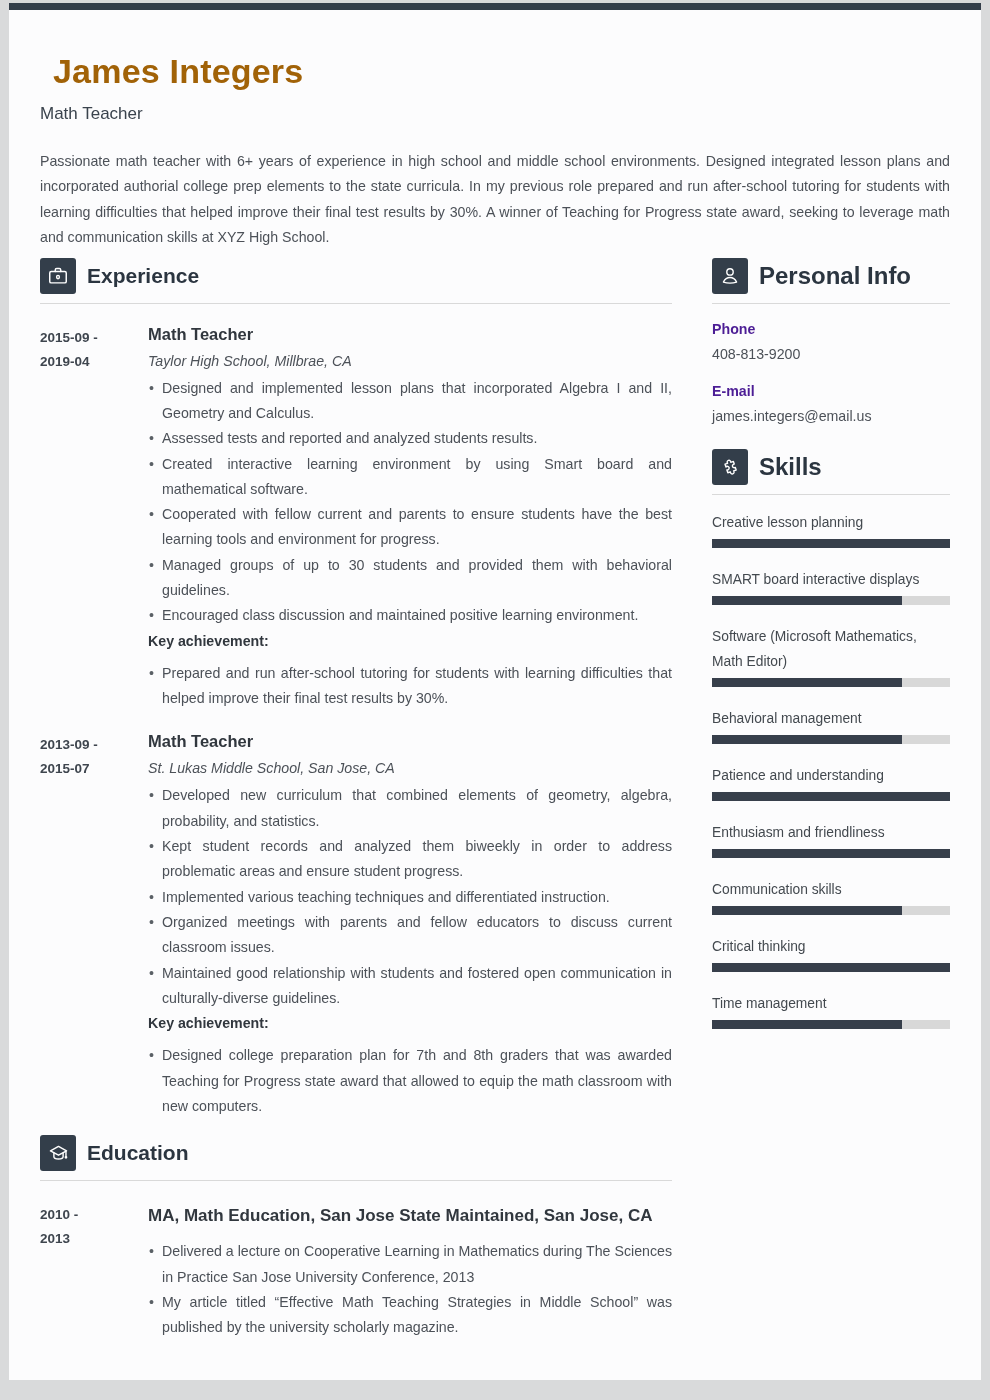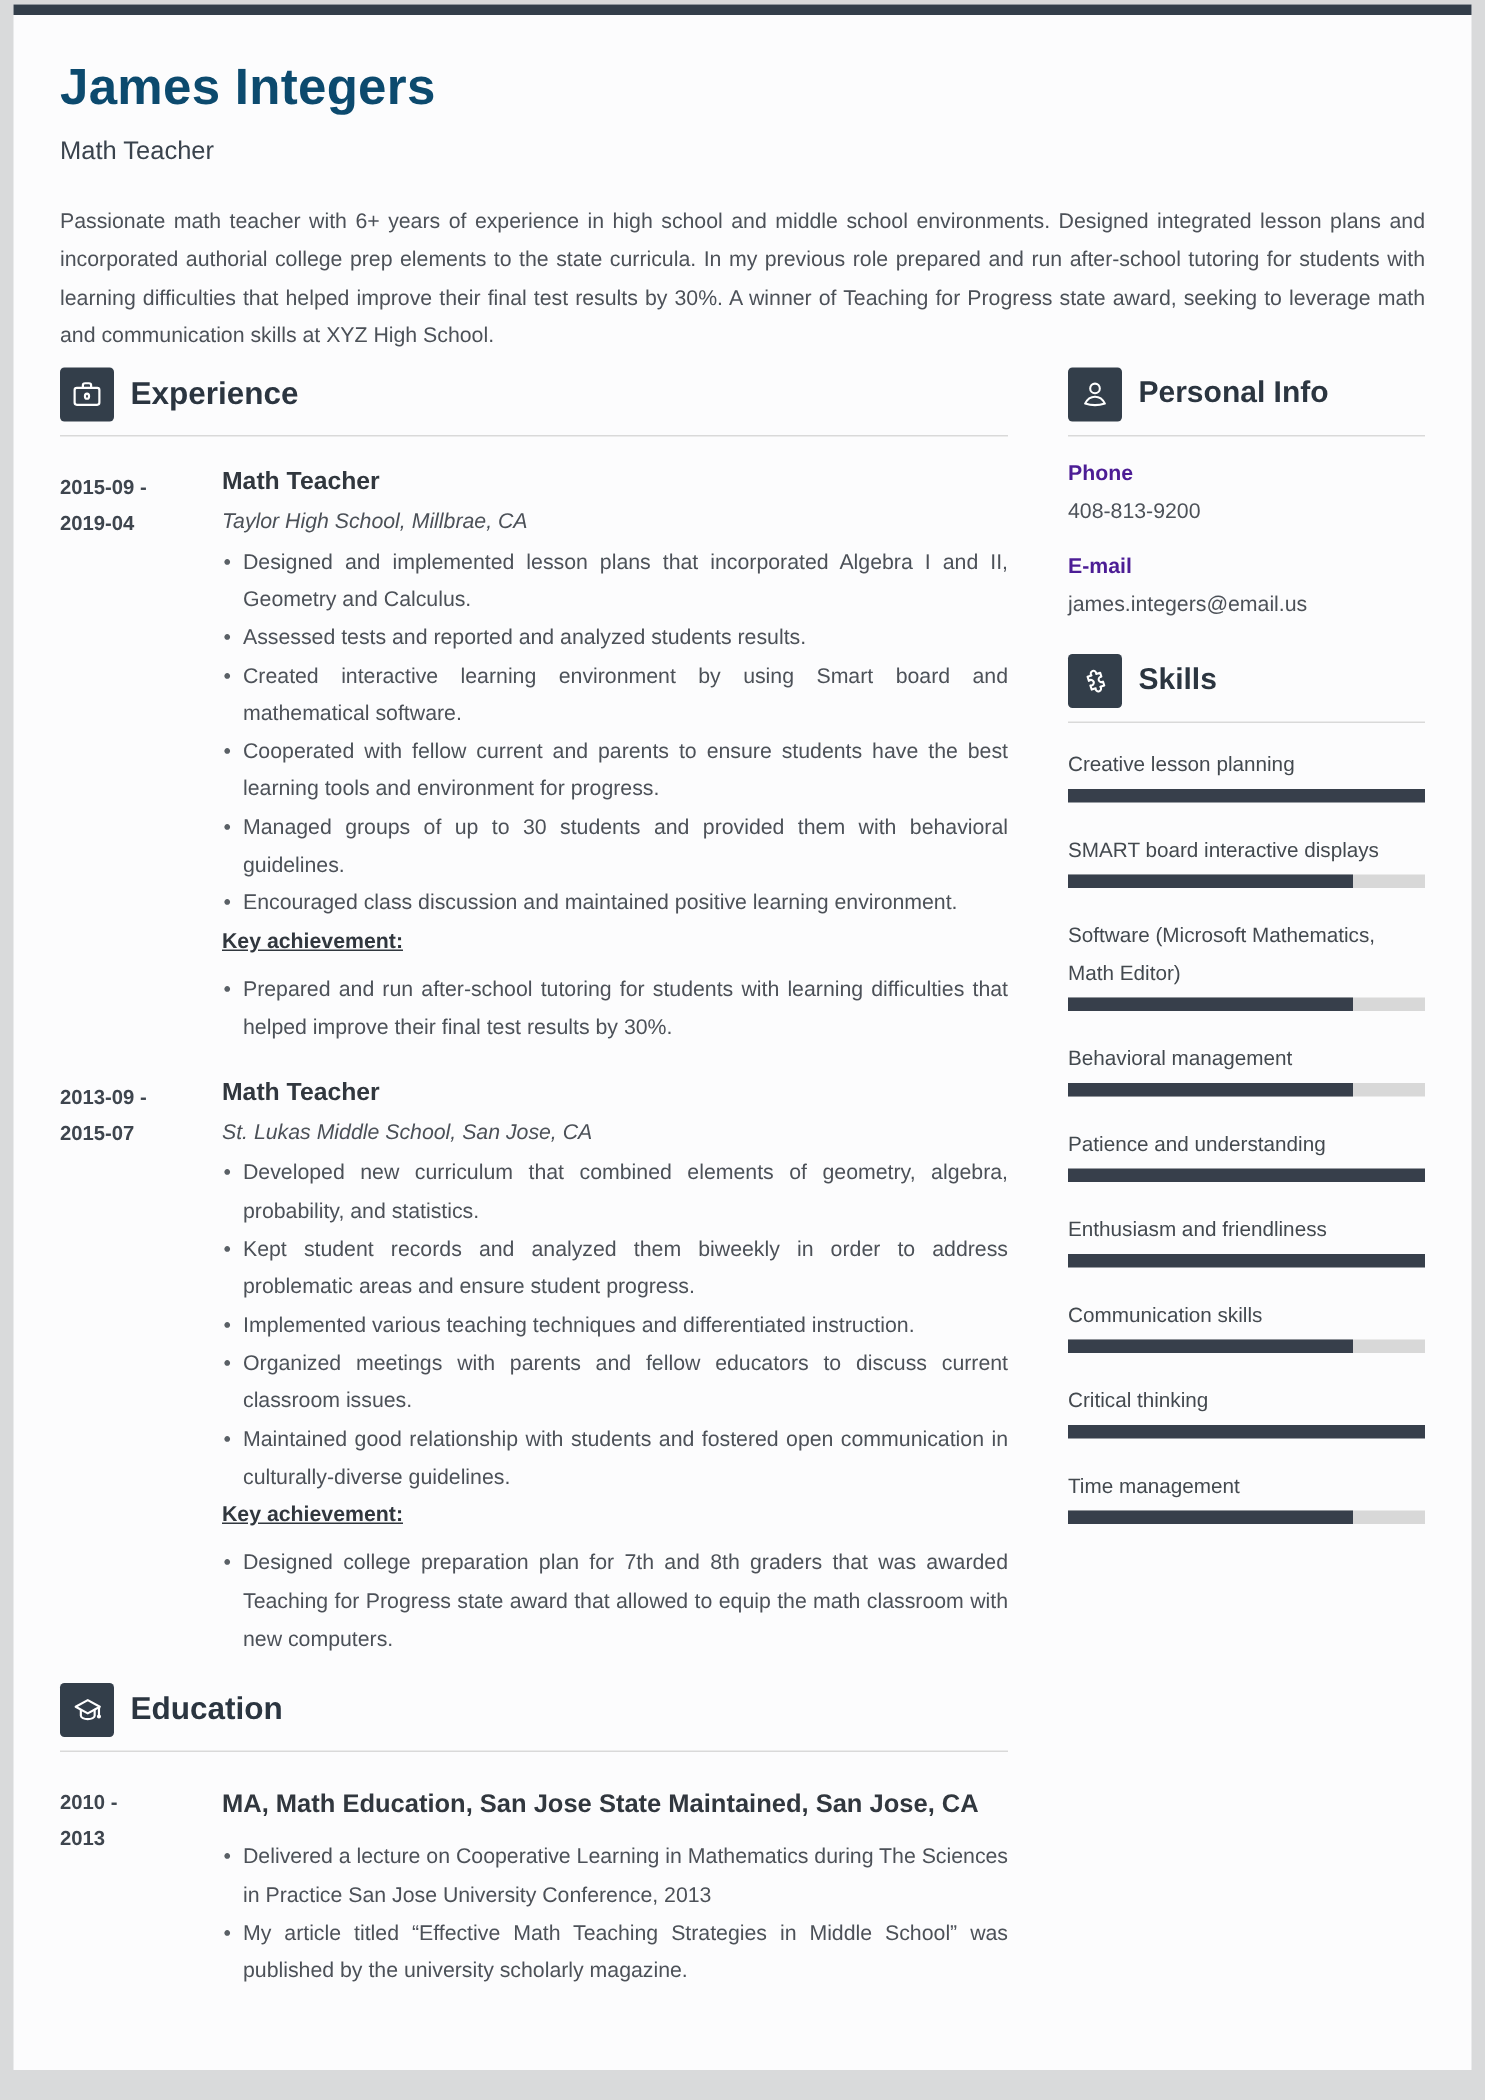--- a/index.html
+++ b/index.html
@@ -11,58 +11,58 @@
   }
   .page {
     position:absolute; left:9px; right:9px; top:3px; bottom:20px;
     background:#fcfcfd;
     border-top:7px solid #333e4a;
     padding:0 31px;
   }
   
   .hdr { padding-top:29px; }
   .hdr h1 {
-    margin:0; font-size:34px; font-weight:bold; color:#0c4a6e; letter-spacing:.2px;
+    margin:13px; font-size:34px; font-weight:bold; color:#a16207; letter-spacing:.2px;
   }
   .hdr .subtitle { margin-top:13px; font-size:17px; color:#3a434d; }
   .hdr .summary {
     margin:25px 0 0; font-size:14.2px; line-height:25.4px;
     text-align:justify; color:#4c5158;
   }
   
   .columns { display:flex; margin-top:7px; }
   .col-left { width:632px; margin-right:40px; }
   .col-right { width:238px; }
   
   .sec-head {
     display:flex; align-items:center; gap:11px;
     padding-bottom:9px; border-bottom:1px solid #d9d9d9;
   }
   .sec-icon {
     width:36px; height:36px; flex:0 0 36px; background:#333e4a; border-radius:3px;
     display:flex; align-items:center; justify-content:center;
   }
   .sec-head h2 { margin:0; font-size:21px; color:#2b3540; font-weight:bold; }
-  .col-right .sec-head h2 { font-size:20px; }
+  .col-right .sec-head h2 { font-size:24px; }
   
   .entry { display:flex; margin-top:19px; }
   .dates { width:108px; flex:0 0 108px; padding-top:3px;
            font-weight:bold; font-size:13.5px; color:#3e454e; line-height:24px; }
   .dates span { display:block; }
   .entry-body { flex:1; min-width:0; }
   .entry-title { margin:0; font-size:16.5px; font-weight:bold; color:#31373e; line-height:22px; }
   .edu-title { font-size:17px; line-height:32px; }
   .company { margin-top:8px; font-style:italic; font-size:14.2px; color:#4c5158; }
   ul.bullets { margin:7px 0 0; padding:0; list-style:none; }
   ul.bullets li {
     position:relative; padding-left:14px;
     font-size:14.2px; line-height:25.3px; text-align:justify; color:#4c5158;
   }
   ul.bullets li::before { content:"\2022"; position:absolute; left:1px; color:#5a6066; }
-  .key-label { font-weight:bold; font-size:14.2px; line-height:25.3px; color:#31373e;text-decoration:underline; }
+  .key-label { font-weight:bold; font-size:14.2px; line-height:25.3px; color:#31373e; }
   .edu-section { margin-top:16px; }
   
   .pfields { margin-top:13px; }
   .pfield { margin-bottom:12px; }
   .plabel { font-weight:bold; font-size:14.2px; color:#4c1d95; line-height:25px; }
   .pvalue { font-size:14.2px; color:#4c5158; line-height:25px; }
   .skills-section { margin-top:20px; }
   .skills-list { margin-top:15px; }
   .skill { margin-bottom:19px; }
   .skill-label { font-size:13.8px; line-height:25px; color:#43494f; margin-bottom:4px; }

